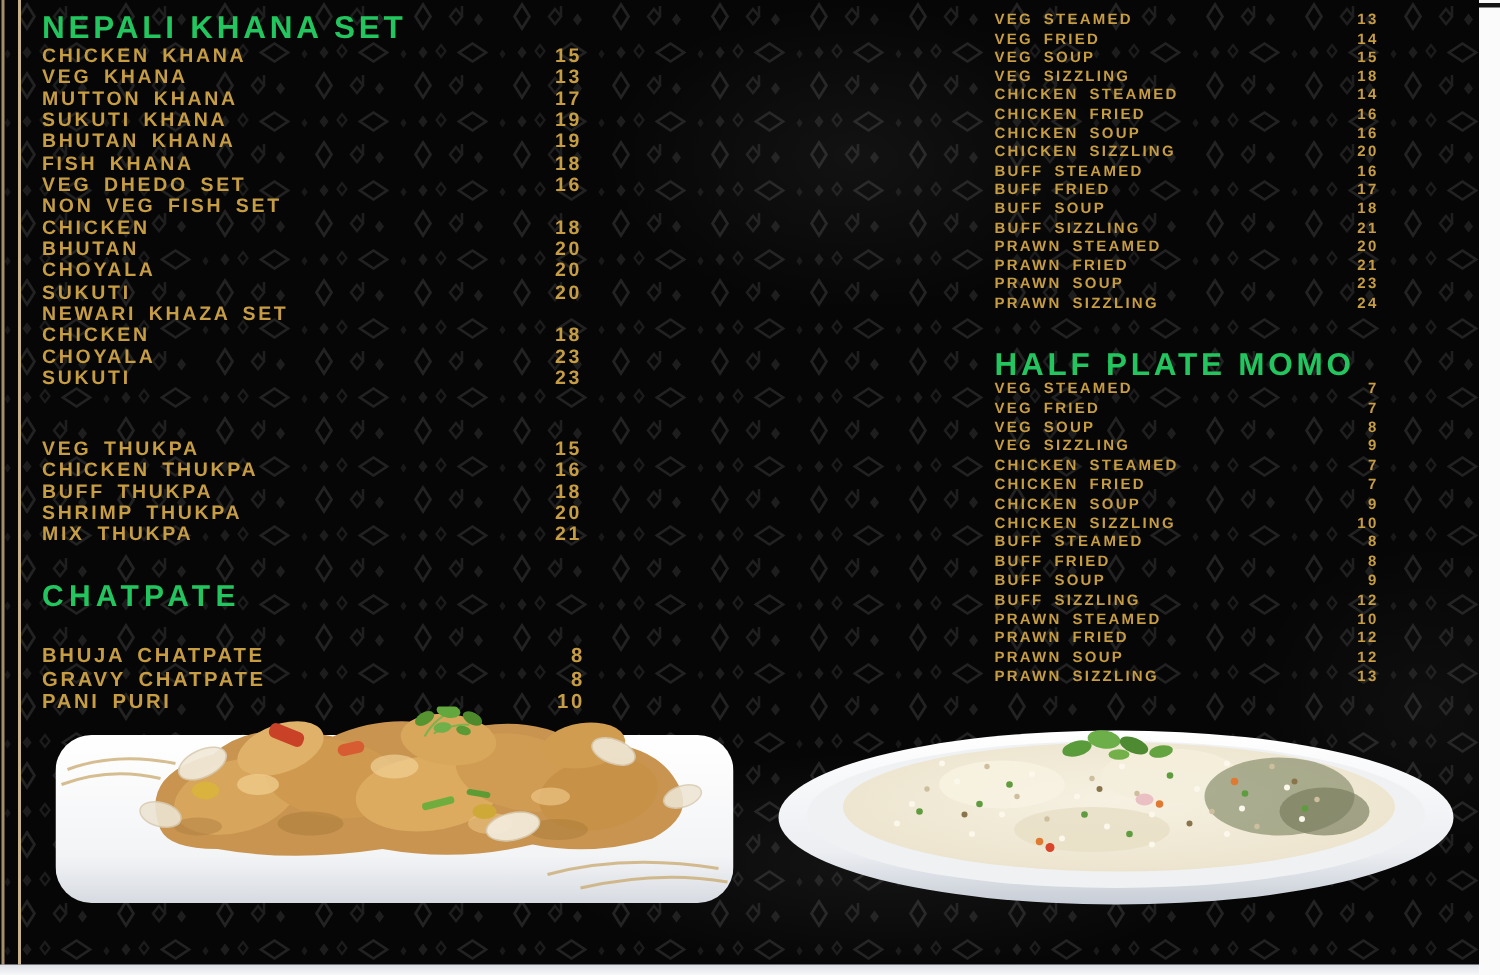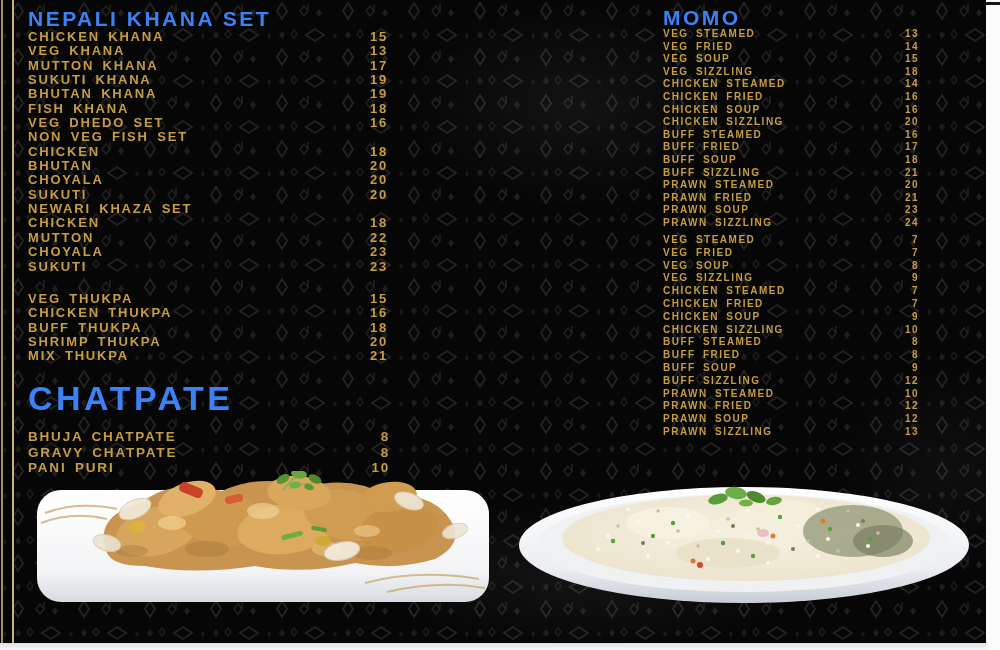--- a/index.html
+++ b/index.html
@@ -14,23 +14,23 @@
     background:radial-gradient(ellipse at center, rgba(255,255,255,0.05), rgba(255,255,255,0) 70%)}
   #wash-b{left:360px;top:500px;width:460px;height:150px;
     background:radial-gradient(ellipse at center, rgba(255,255,255,0.06), rgba(255,255,255,0) 70%)}
   #wash-c{left:830px;top:360px;width:240px;height:220px;
     background:radial-gradient(ellipse at center, rgba(255,255,255,0.035), rgba(255,255,255,0) 70%)}
 
   #ornament{position:absolute;left:1px;top:0;width:9px;height:643px;
     border-left:2px solid #a3906a;border-right:2px solid #c7b289;background:transparent}
 
   .sec{position:absolute}
-  .sec-title{color:#3b82f6;font-weight:700;letter-spacing:2.5px;font-size:21px;
+  .sec-title{color:#22c55e;font-weight:700;letter-spacing:2.5px;font-size:21px;
     line-height:20px;margin:0 0 1px 0;white-space:nowrap}
-  .sec-title.big{font-size:34px;line-height:26px;letter-spacing:3.5px}
+  .sec-title.big{font-size:20px;line-height:26px;letter-spacing:3.5px}
 
   .row{display:flex;justify-content:space-between;align-items:baseline;
     color:#c79d44;font-weight:700;white-space:nowrap}
   .sec.lcol .row{font-size:13px;line-height:14.35px;letter-spacing:1.8px;word-spacing:3px}
   .sec.rcol .row{font-size:10px;line-height:12.6px;letter-spacing:1.5px;word-spacing:3px}
   #sec-half-plate-momo .row{line-height:12.8px}
   #sec-chatpate .row{font-size:13.5px;line-height:15.6px}
   #sec-thukpa .rows{margin-top:15px}
   #sec-chatpate .rows{margin-top:18px}
   .price{margin-left:10px}
@@ -137,24 +137,20 @@
         <div class="row">
           <span class="lbl">NEWARI KHAZA SET</span>
           <span class="price"></span>
         </div>
 
         <div class="row">
           <span class="lbl">CHICKEN</span>
           <span class="price">18</span>
         </div>
 
-        <div class="row">
-          <span class="lbl">MUTTON</span>
-          <span class="price">22</span>
-        </div>
 
         <div class="row">
           <span class="lbl">CHOYALA</span>
           <span class="price">23</span>
         </div>
 
         <div class="row">
           <span class="lbl">SUKUTI</span>
           <span class="price">23</span>
         </div>
@@ -206,21 +202,20 @@
         </div>
 
         <div class="row">
           <span class="lbl">PANI PURI</span>
           <span class="price">10</span>
         </div>
       </div>
   </section>
 
   <section class="sec rcol" id="sec-momo" style="left:663px;top:8px;width:256px">
-    <h2 class="sec-title" style="line-height:19px">MOMO</h2>
     <div class="rows">
 
         <div class="row">
           <span class="lbl">VEG STEAMED</span>
           <span class="price">13</span>
         </div>
 
         <div class="row">
           <span class="lbl">VEG FRIED</span>
           <span class="price">14</span>
@@ -292,20 +287,21 @@
         </div>
 
         <div class="row">
           <span class="lbl">PRAWN SIZZLING</span>
           <span class="price">24</span>
         </div>
       </div>
   </section>
 
   <section class="sec rcol" id="sec-half-plate-momo" style="left:663px;top:234px;width:256px">
+    <h2 class="sec-title" style="line-height:19px">HALF PLATE MOMO</h2>
     <div class="rows">
 
         <div class="row">
           <span class="lbl">VEG STEAMED</span>
           <span class="price">7</span>
         </div>
 
         <div class="row">
           <span class="lbl">VEG FRIED</span>
           <span class="price">7</span>

